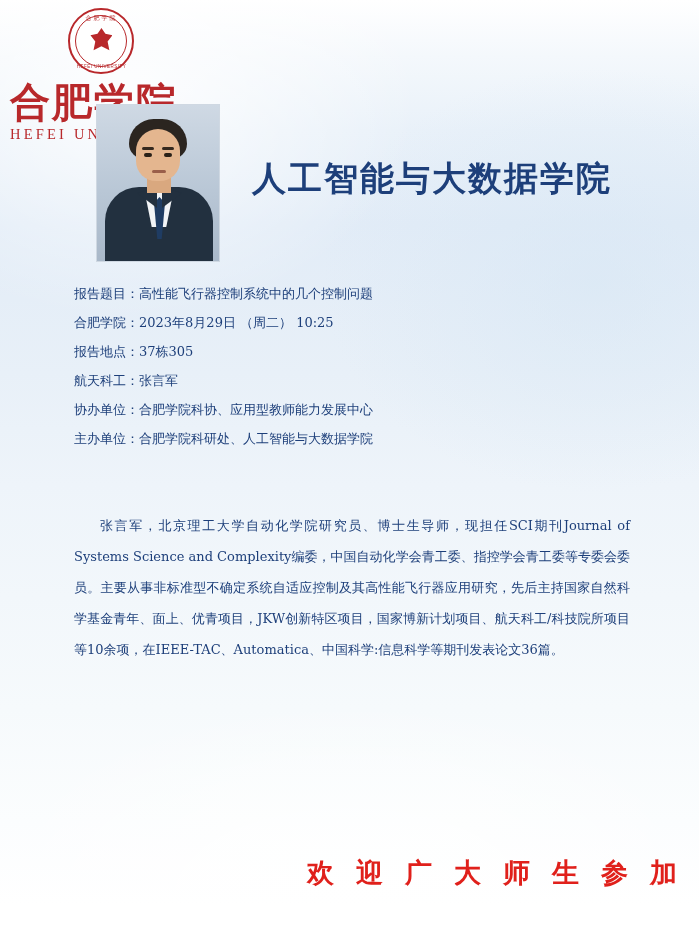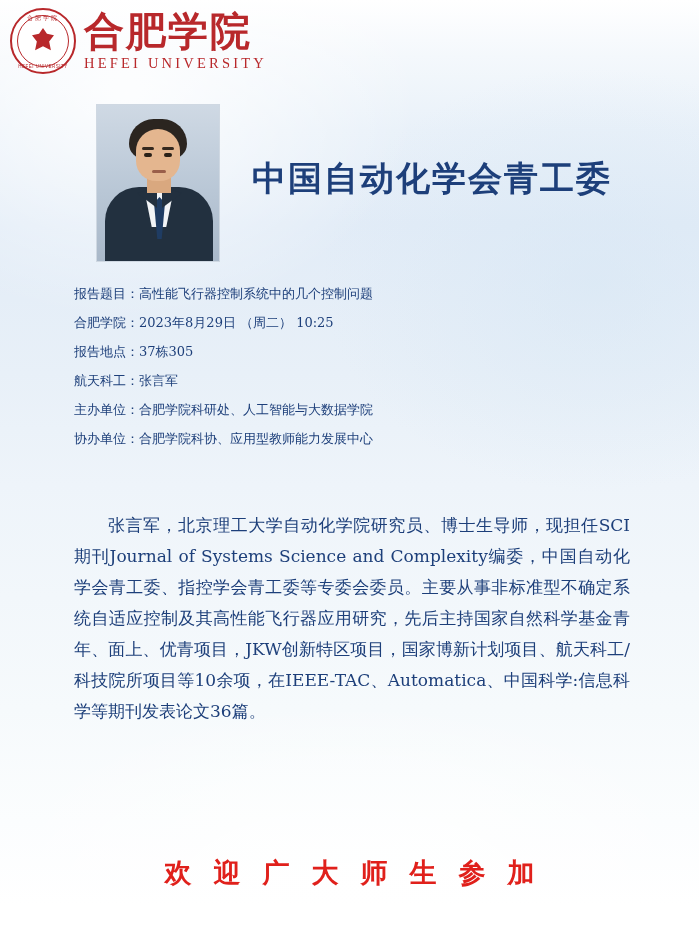--- a/index.html
+++ b/index.html
@@ -45,20 +45,21 @@
   .poster > * { position: relative; z-index: 2; }
 
   
   .logo-block {
     position: absolute;
     top: 8px;
     left: 10px;
     display: flex;
     align-items: center;
     gap: 8px;
+    flex-direction: column;
   }
   .seal {
     width: 66px;
     height: 66px;
     border-radius: 50%;
     border: 2px solid #b8282b;
     background: #ffffff;
     position: relative;
     display: flex;
     align-items: center;
@@ -250,35 +251,35 @@
 
   .bio-heading {
     white-space: nowrap;
   }
   .bio {
     position: absolute;
     left: 74px;
     top: 510px;
     width: 556px;
     color: #1d3f7a;
-    font-size: 17px;
+    font-size: 13px;
     line-height: 31px;
     text-align: justify;
     text-justify: inter-character;
     font-family: "DejaVu Serif", "Liberation Serif", serif;
     text-indent: 2em;
   }
 
   
   .footer {
     position: absolute;
     left: 0;
     right: 0;
     bottom: 42px;
-    text-align: center;
+    text-align: right;
     color: #e0201b;
     font-size: 27px;
     font-weight: bold;
     letter-spacing: 22px;
     text-indent: 22px;
     font-family: Liberation Mono, monospace;
     margin-top: 43px;
   }
 </style>
 </head>
@@ -310,41 +311,41 @@
       <div class="p-collar-r"></div>
       <div class="p-neck"></div>
       <div class="p-hair"></div>
       <div class="p-face"></div>
       <div class="p-brow-l"></div>
       <div class="p-brow-r"></div>
       <div class="p-eye-l"></div>
       <div class="p-eye-r"></div>
       <div class="p-mouth"></div>
     </div>
-    <div class="main-title">中国自动化学会青工委</div>
+    <div class="main-title">人工智能与大数据学院</div>
   </div>
 
   <div class="info">
     <div class="info-row">
       <span class="info-label">报告题目：</span><span class="info-value">高性能飞行器控制系统中的几个控制问题</span>
     </div>
     <div class="info-row">
       <span class="info-label">合肥学院：</span><span class="info-value">2023年8月29日 （周二） 10:25</span>
     </div>
     <div class="info-row">
       <span class="info-label">报告地点：</span><span class="info-value">37栋305</span>
     </div>
     <div class="info-row">
       <span class="info-label">航天科工：</span><span class="info-value">张言军</span>
     </div>
     <div class="info-row">
+      <span class="info-label">协办单位：</span><span class="info-value">合肥学院科协、应用型教师能力发展中心</span>
+    </div>
+    <div class="info-row">
       <span class="info-label">主办单位：</span><span class="info-value">合肥学院科研处、人工智能与大数据学院</span>
     </div>
-    <div class="info-row">
-      <span class="info-label">协办单位：</span><span class="info-value">合肥学院科协、应用型教师能力发展中心</span>
-    </div>
   </div>
 
   <div class="bio">张言军，北京理工大学自动化学院研究员、博士生导师，现担任SCI期刊Journal of Systems Science and Complexity编委，中国自动化学会青工委、指控学会青工委等专委会委员。主要从事非标准型不确定系统自适应控制及其高性能飞行器应用研究，先后主持国家自然科学基金青年、面上、优青项目，JKW创新特区项目，国家博新计划项目、航天科工/科技院所项目等10余项，在IEEE-TAC、Automatica、中国科学:信息科学等期刊发表论文36篇。</div>
 
   <div class="footer">欢迎广大师生参加</div>
 
 </div>
 
 </body></html>

